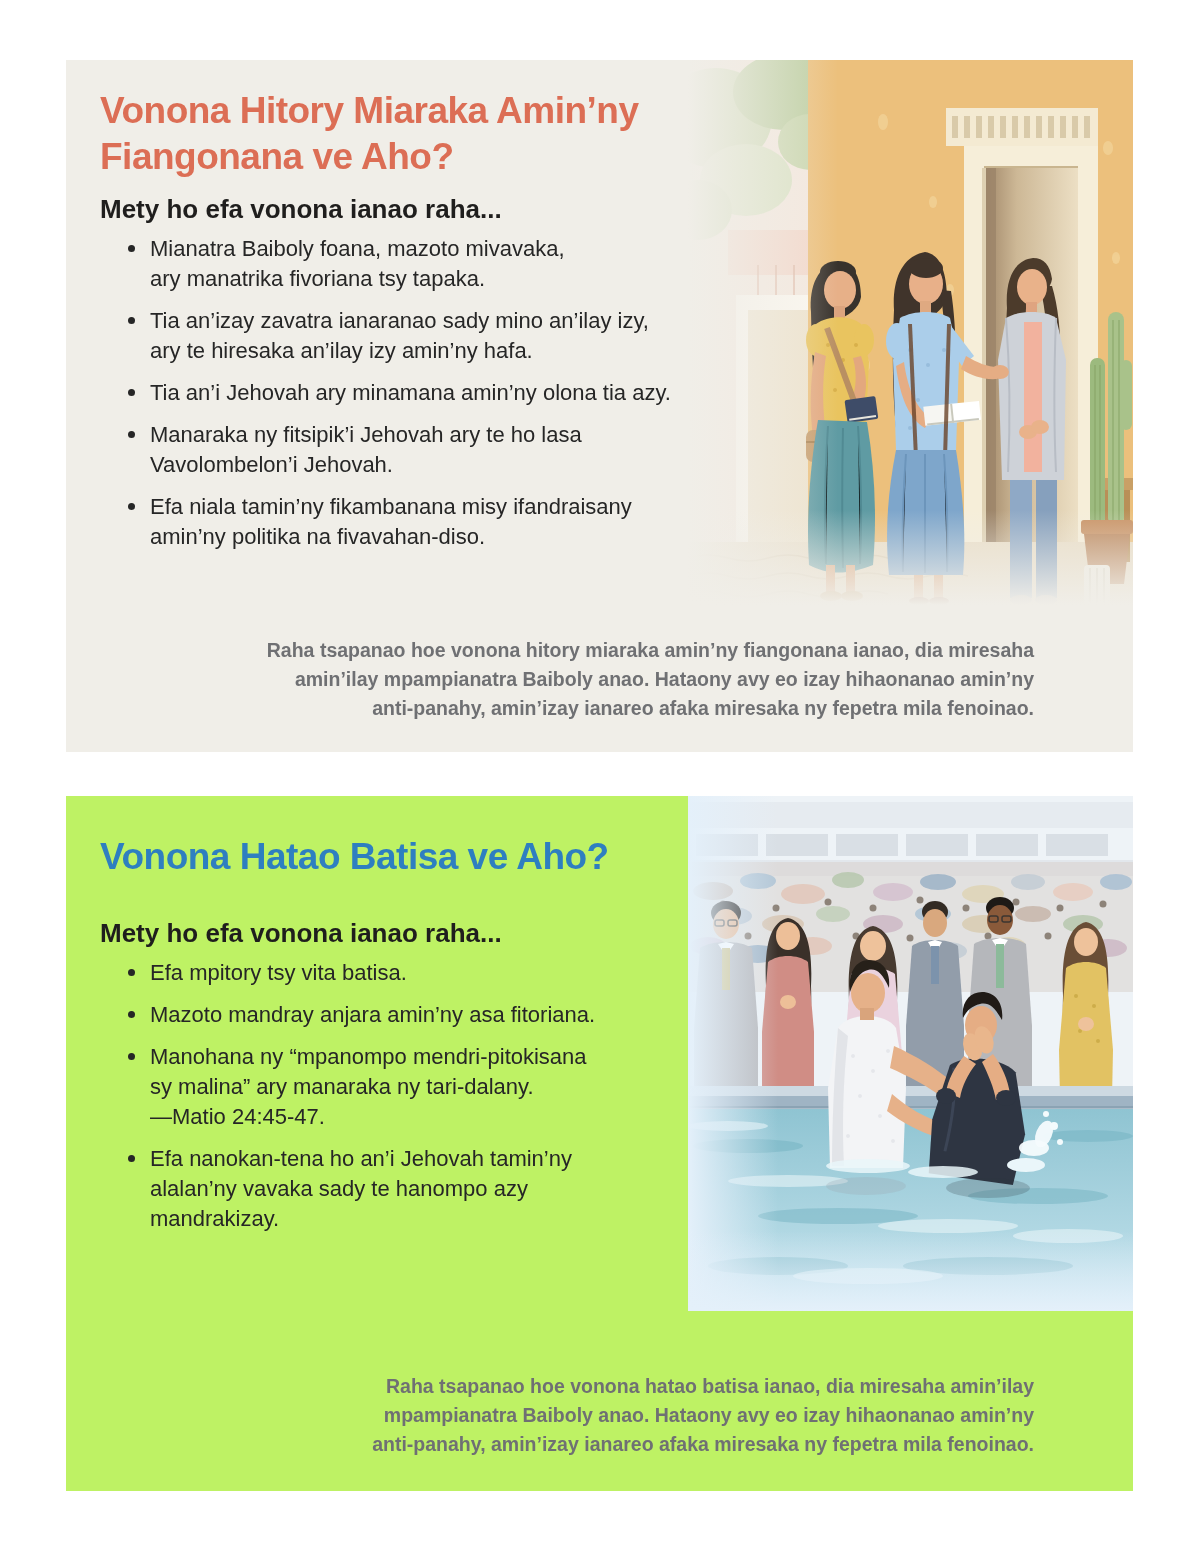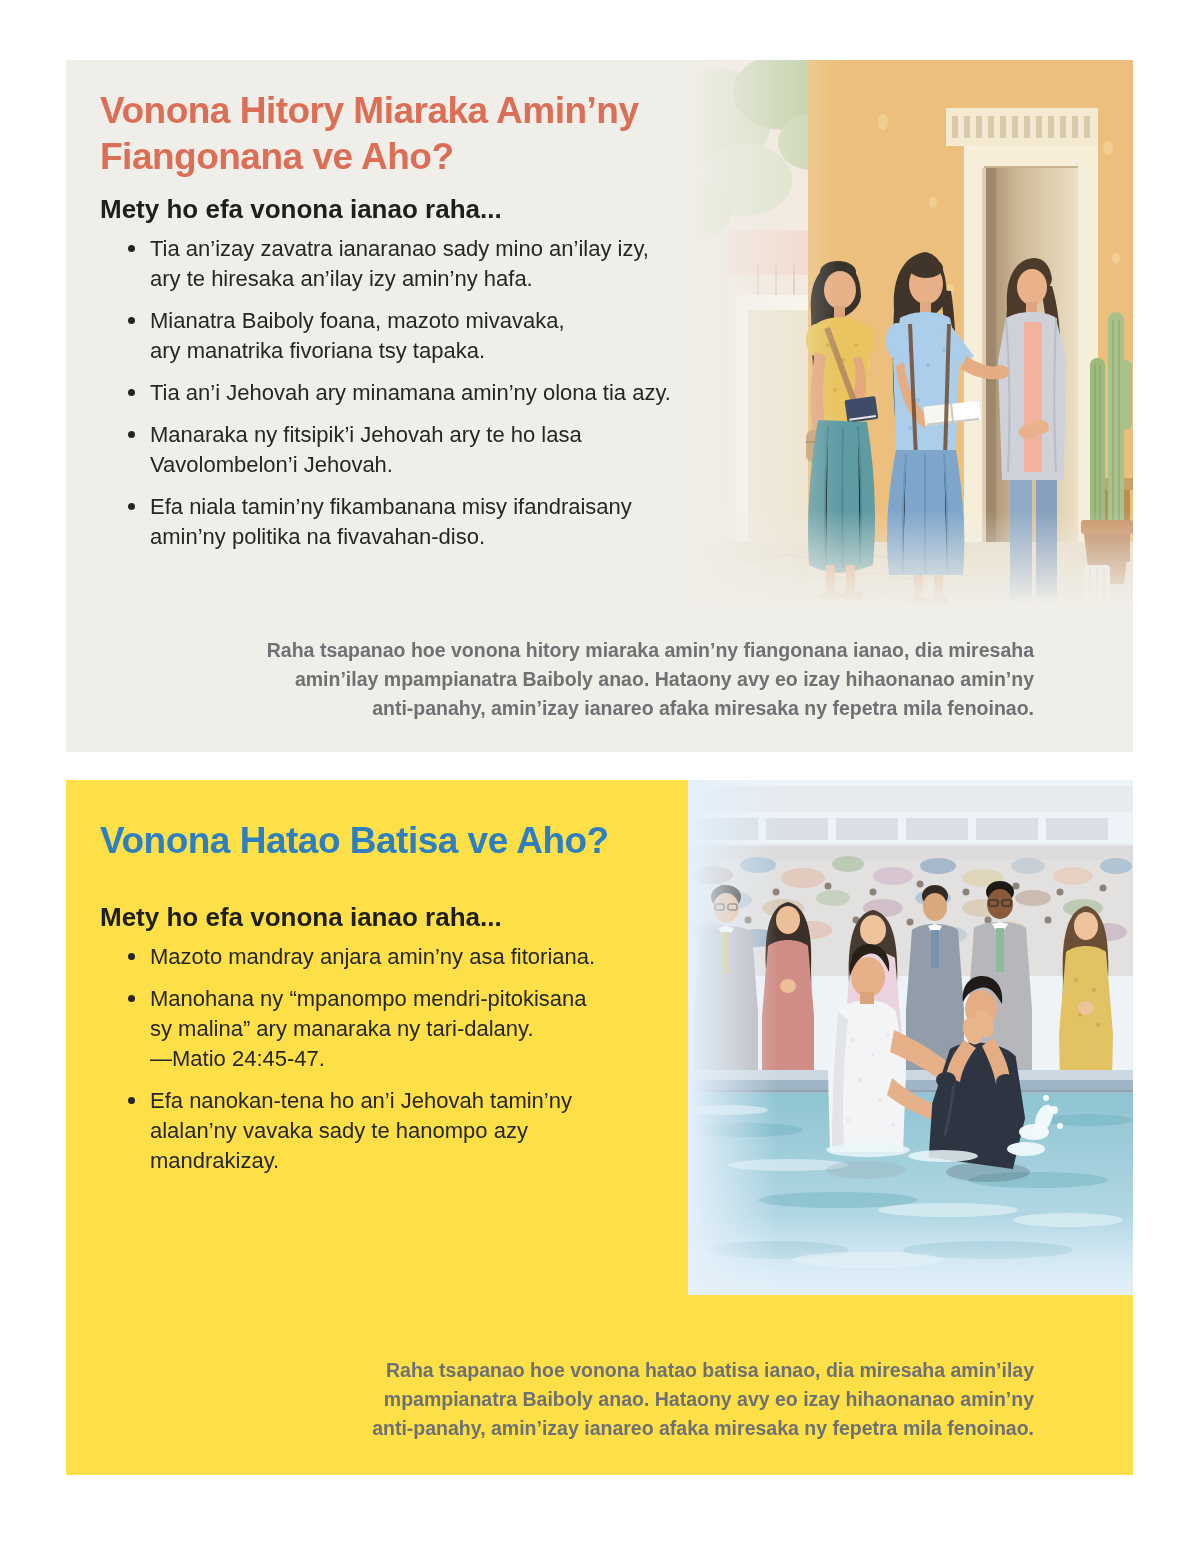--- a/index.html
+++ b/index.html
@@ -2,21 +2,21 @@
 <html><head>
 <meta charset="utf-8">
 <style>
   html,body{margin:0;padding:0;background:#ffffff;}
   .page{
     position:relative;width:1200px;height:1543px;background:#ffffff;
     font-family:"Liberation Sans", sans-serif;overflow:hidden;
   }
   .panel{position:absolute;left:66px;width:1067px;}
   .panel-1{top:60px;height:692px;background:#f0eee8;}
-  .panel-2{top:780px;height:695px;background:#fde047;}
+  .panel-2{top:796px;height:695px;background:#bef264;}
   .illo{position:absolute;top:0;right:0;pointer-events:none;}
   .content{position:relative;z-index:2;padding-left:34px;}
   h1.card-title{
     margin:0;padding:0;font-size:37px;line-height:46px;font-weight:bold;
     letter-spacing:-0.5px;white-space:pre-line;
   }
   .panel-1 h1.card-title{color:#dc6e55;padding-top:28px;}
   .panel-2 h1.card-title{color:#2e7fc0;padding-top:38px;}
   .card-subtitle{
     margin:0;font-size:26px;line-height:26px;font-weight:bold;color:#1f1e1d;
@@ -248,24 +248,24 @@
 
       <rect x="0" y="0" width="150" height="545" fill="url(#i1fadeL)"></rect>
       <rect x="0" y="450" width="445" height="95" fill="url(#i1fadeB)"></rect>
     </svg>
 
     <div class="content">
       <h1 class="card-title">Vonona Hitory Miaraka Amin’ny
 Fiangonana ve Aho?</h1>
       <p class="card-subtitle">Mety ho efa vonona ianao raha...</p>
       <ul class="checklist">
+        <li>Mianatra Baiboly foana, mazoto mivavaka,
+ary manatrika fivoriana tsy tapaka.</li>
         <li>Tia an’izay zavatra ianaranao sady mino an’ilay izy,
 ary te hiresaka an’ilay izy amin’ny hafa.</li>
-        <li>Mianatra Baiboly foana, mazoto mivavaka,
-ary manatrika fivoriana tsy tapaka.</li>
         <li>Tia an’i Jehovah ary minamana amin’ny olona tia azy.</li>
         <li>Manaraka ny fitsipik’i Jehovah ary te ho lasa
 Vavolombelon’i Jehovah.</li>
         <li>Efa niala tamin’ny fikambanana misy ifandraisany
 amin’ny politika na fivavahan-diso.</li>
       </ul>
     </div>
     <p class="card-note">Raha tsapanao hoe vonona hitory miaraka amin’ny fiangonana ianao, dia miresaha
 amin’ilay mpampianatra Baiboly anao. Hataony avy eo izay hihaonanao amin’ny
 anti-panahy, amin’izay ianareo afaka miresaka ny fepetra mila fenoinao.</p>
@@ -471,20 +471,21 @@
       </g>
 
       <rect x="0" y="0" width="90" height="515" fill="url(#i2fadeL)"></rect>
       <rect x="0" y="435" width="445" height="80" fill="url(#i2fadeB)"></rect>
     </svg>
 
     <div class="content">
       <h1 class="card-title">Vonona Hatao Batisa ve Aho?</h1>
       <p class="card-subtitle">Mety ho efa vonona ianao raha...</p>
       <ul class="checklist">
+        <li>Efa mpitory tsy vita batisa.</li>
         <li>Mazoto mandray anjara amin’ny asa fitoriana.</li>
         <li>Manohana ny “mpanompo mendri-pitokisana
 sy malina” ary manaraka ny tari-dalany.
 —Matio 24:45-47.</li>
         <li>Efa nanokan-tena ho an’i Jehovah tamin’ny
 alalan’ny vavaka sady te hanompo azy
 mandrakizay.</li>
       </ul>
     </div>
     <p class="card-note">Raha tsapanao hoe vonona hatao batisa ianao, dia miresaha amin’ilay

